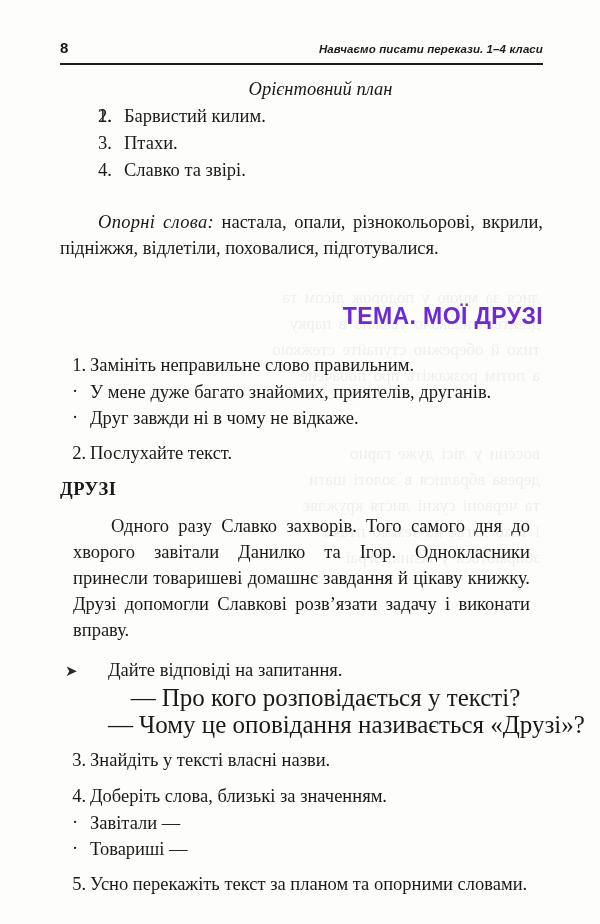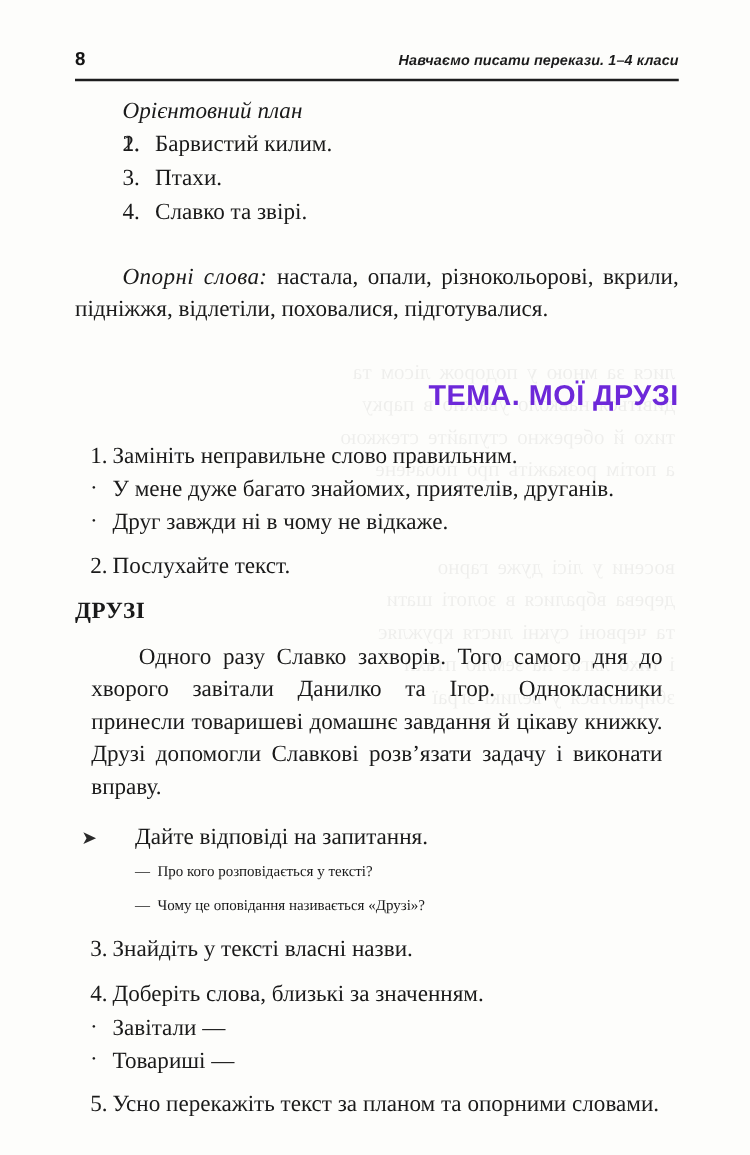--- a/index.html
+++ b/index.html
@@ -83,20 +83,21 @@
     left: 60px;
     right: 57px;
     top: 76px;
   }
 
   .italic-label {
     font-style: italic;
     font-size: 18.5px;
     line-height: 27px;
     padding-left: 38px;
+    text-align: center;
   }
 
   ol.plan {
     list-style: none;
     margin: 0;
     padding: 0;
   }
   ol.plan li {
     font-size: 18.5px;
     line-height: 27px;
@@ -174,24 +175,25 @@
   }
   .arrow-item .arrow {
     position: absolute;
     left: 5px;
     top: 1px;
     font-size: 15px;
     color: #2a2a2a;
   }
 
   .qa {
-    font-size: 12px;
+    font-size: 25px;
     line-height: 27px;
     padding-left: 48px;
     white-space: nowrap;
+    text-align: center;
   }
   .qa .dash { margin-right: 6px; }
 
   .story-title {
     font-family: "Liberation Serif", serif;
     font-weight: bold;
     font-size: 18.5px;
     letter-spacing: 0.5px;
     margin: 12px 0 2px 0;
   }

